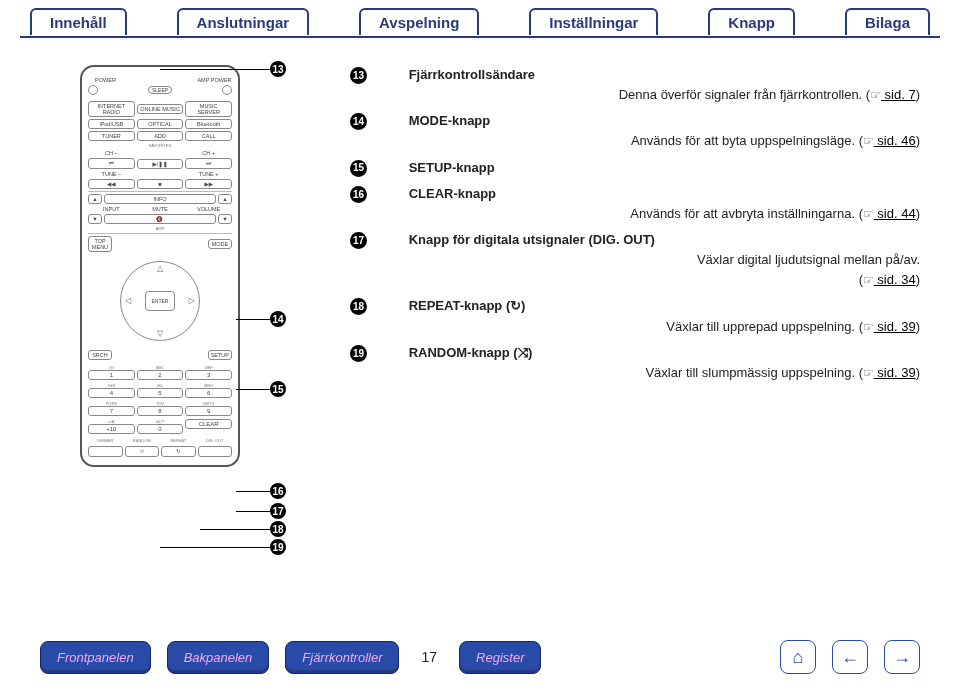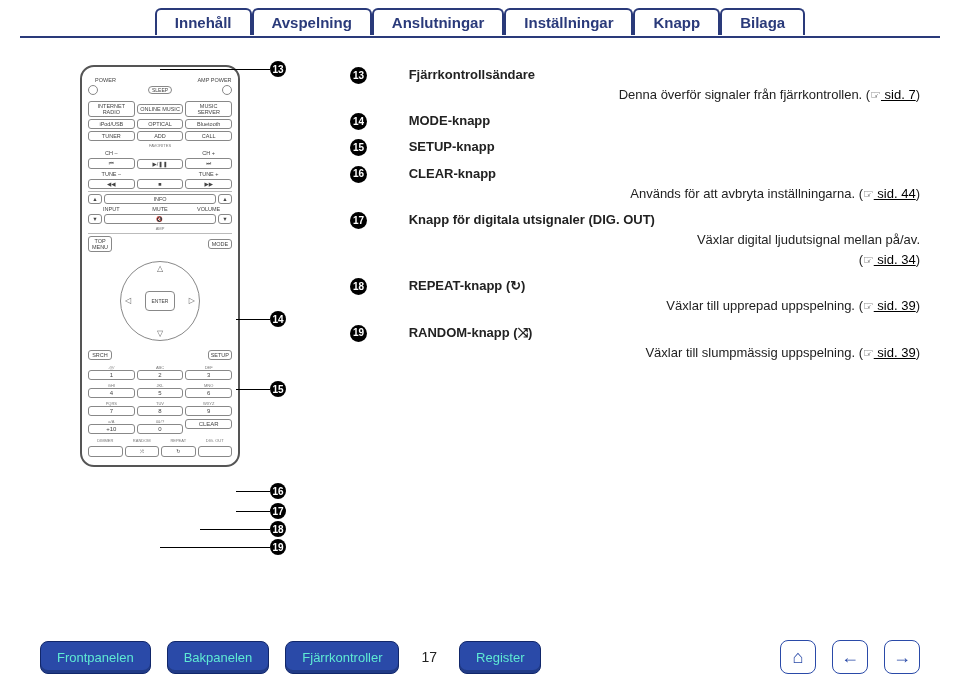--- a/index.html
+++ b/index.html
@@ -8,21 +8,21 @@
     height: 692px;
     font-family: Arial, Helvetica, sans-serif;
     background: #fff;
     position: relative;
     overflow: hidden;
   }
 
   
   .topnav {
     display: flex;
-    justify-content: center;
+    justify-content: space-between;
     padding: 8px 30px 0 30px;
     position: relative;
   }
   .topnav::after {
     content: "";
     position: absolute;
     left: 20px; right: 20px; bottom: -3px;
     border-bottom: 2.5px solid #2a3a7a;
   }
   .tab {
@@ -96,45 +96,46 @@
   .bottombar {
     position: absolute;
     left: 0; right: 0; bottom: 18px;
     display: flex;
     align-items: center;
     gap: 16px;
     padding: 0 40px;
   }
   .bb-btn {
     background: #2a4aa8;
-    color: #5eead4;
+    color: #f0abfc;
     font-size: 13px;
     padding: 8px 16px;
     border-radius: 8px;
     border: 1px solid #11276a;
     box-shadow: inset 0 -3px 0 rgba(0,0,0,0.2);
     cursor: pointer;
+    font-style: italic;
   }
   .pagenum { font-size: 14px; color:#222; margin: 0 6px; }
   .sp { flex: 1; }
   .icon-btn {
     width: 36px; height: 34px;
     border: 1.5px solid #2a4aa8;
     border-radius: 8px;
     display:flex; align-items:center; justify-content:center;
     color:#2a4aa8; font-size:18px; cursor:pointer; background:#fff;
   }
 </style>
 </head>
 <body>
 
 <div class="topnav">
   <div class="tab">Innehåll</div>
+  <div class="tab">Anslutningar</div>
   <div class="tab">Avspelning</div>
-  <div class="tab">Anslutningar</div>
   <div class="tab">Inställningar</div>
   <div class="tab">Knapp</div>
   <div class="tab">Bilaga</div>
 </div>
 
 <div class="main">
 
   <div class="remote-col">
     <div class="remote">
 
@@ -319,20 +320,24 @@
       <span class="title">Fjärrkontrollsändare</span>
       <div class="body">
         <span>Denna överför signaler från fjärrkontrollen.</span>
         <span>(</span><span class="hand">☞</span><span class="link"> sid. 7</span><span>)</span>
       </div>
     </div>
 
     <div class="desc-item">
       <span class="num">14</span>
       <span class="title">MODE-knapp</span>
+      <div class="body">
+        <span>Används för att byta uppspelningsläge.</span>
+        <span>(</span><span class="hand">☞</span><span class="link"> sid. 46</span><span>)</span>
+      </div>
     </div>
 
     <div class="desc-item">
       <span class="num">15</span>
       <span class="title">SETUP-knapp</span>
     </div>
 
     <div class="desc-item">
       <span class="num">16</span>
       <span class="title">CLEAR-knapp</span>

